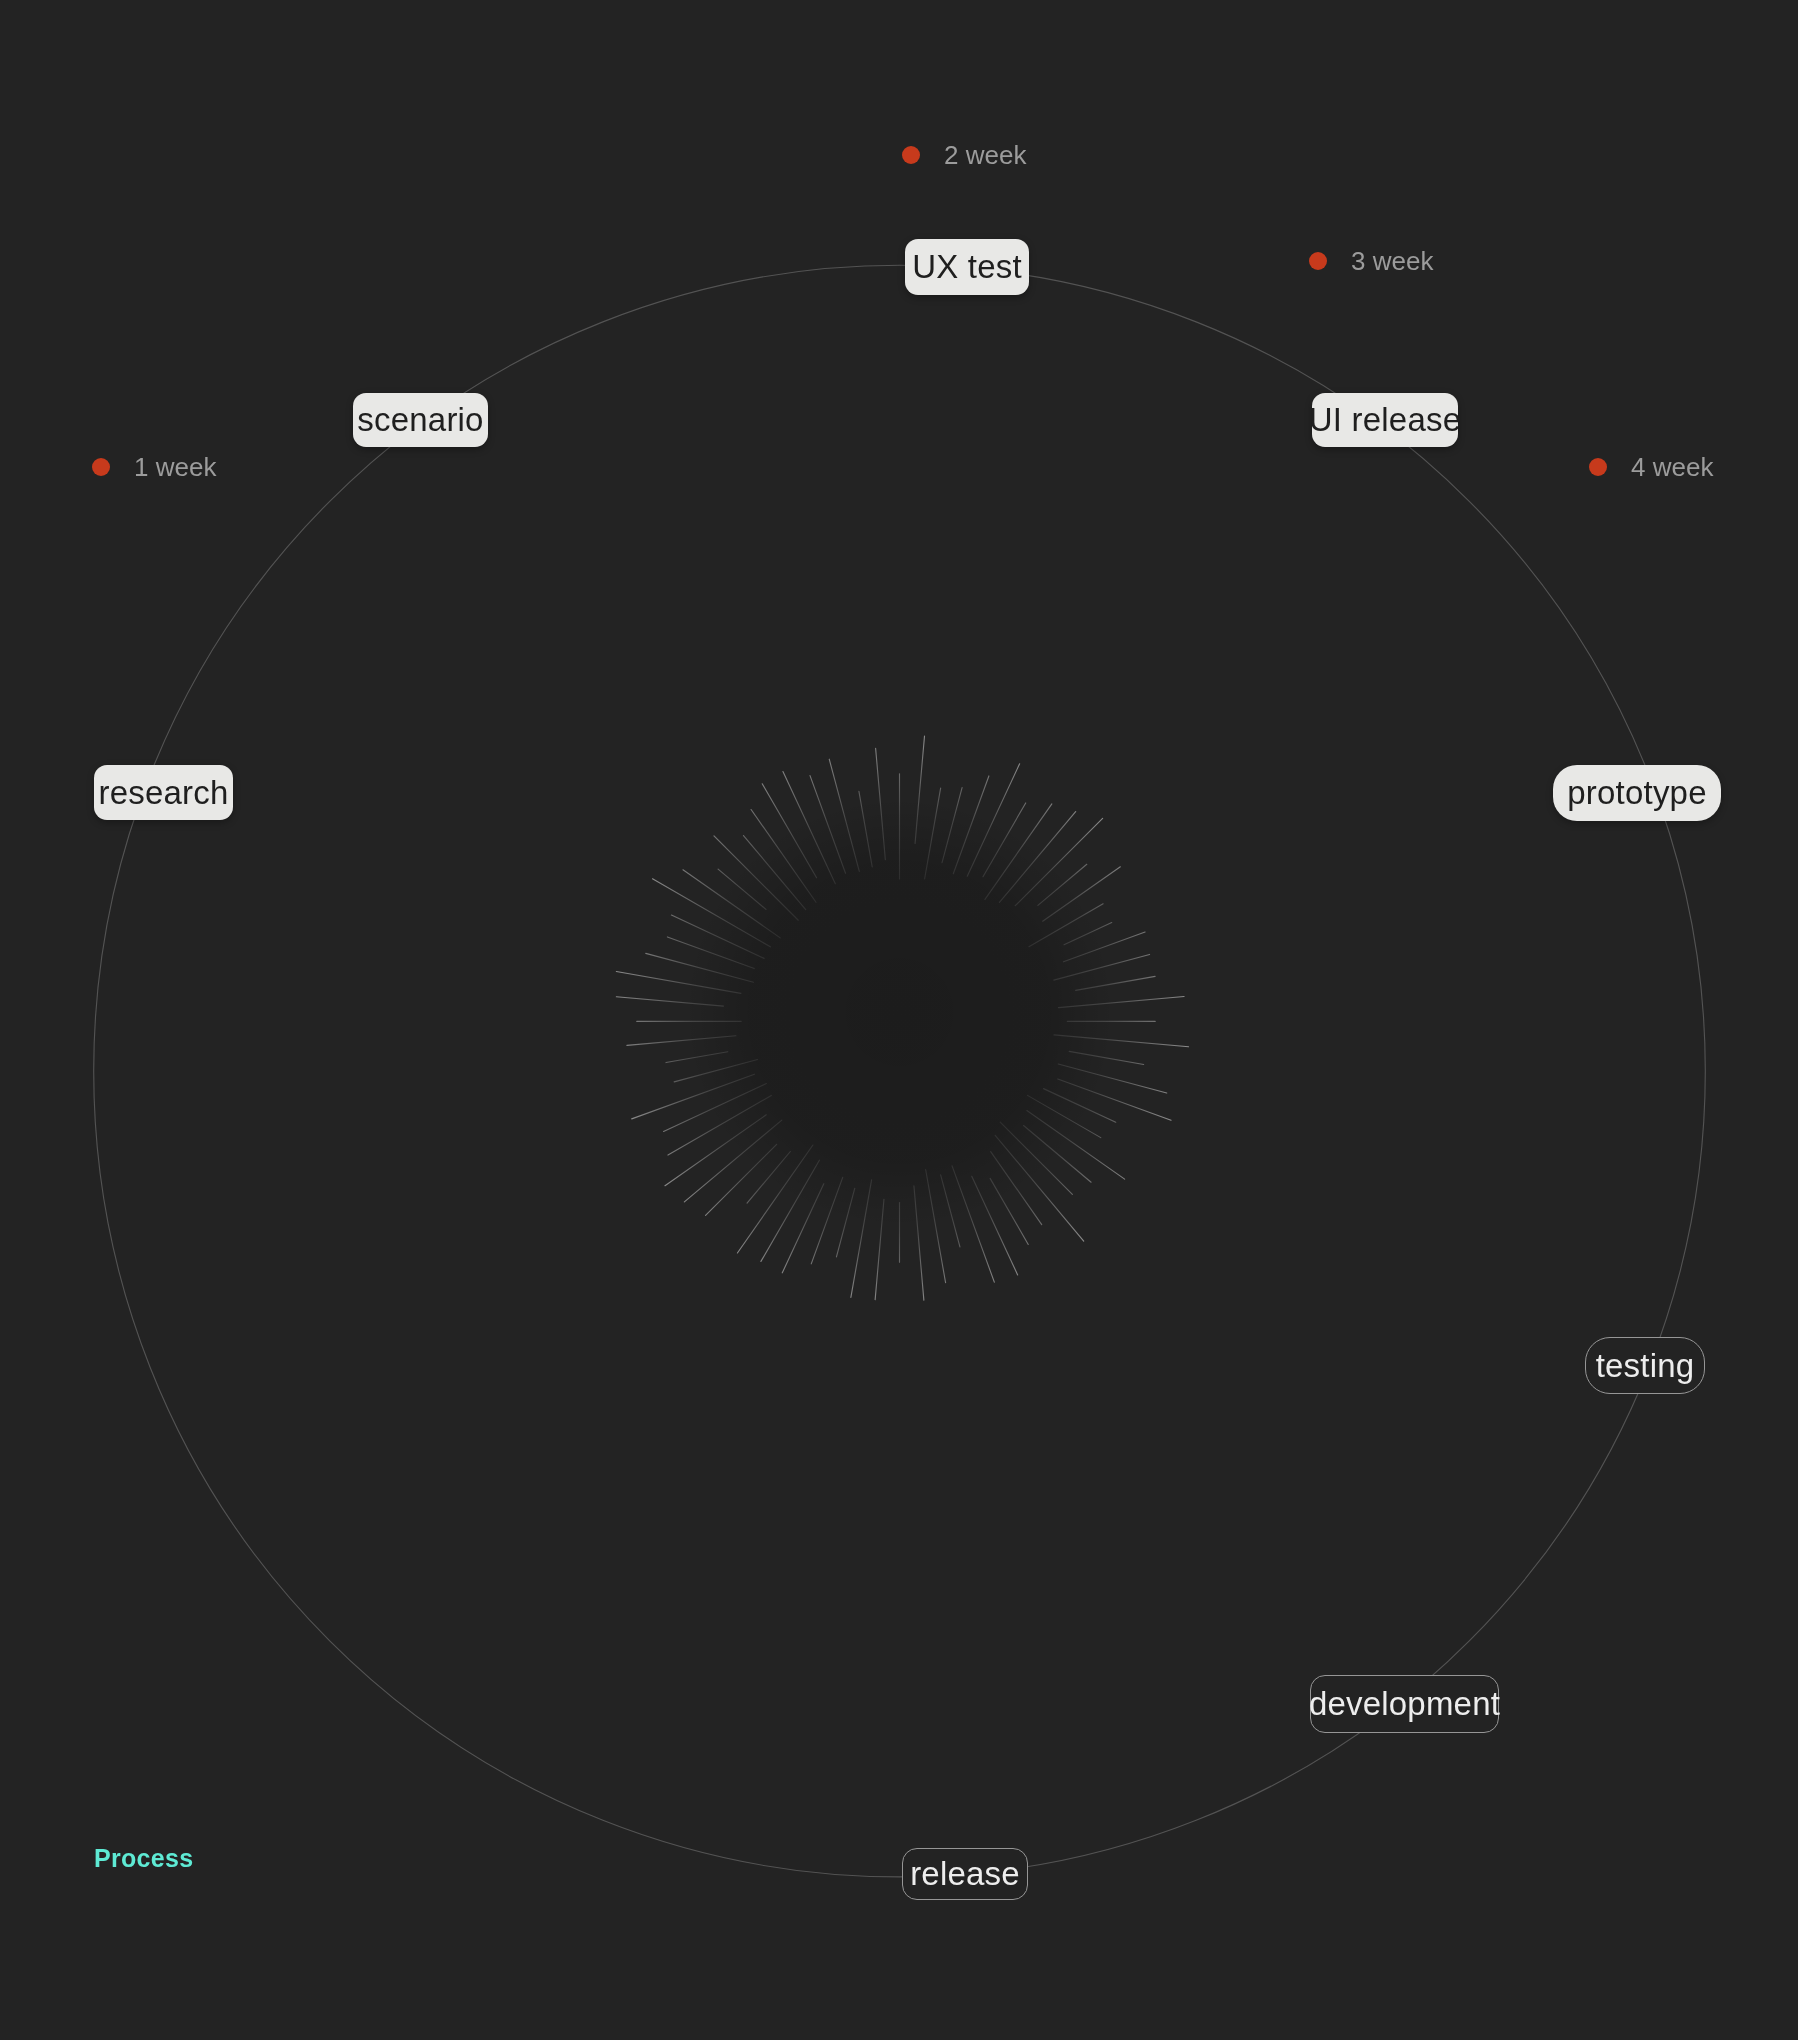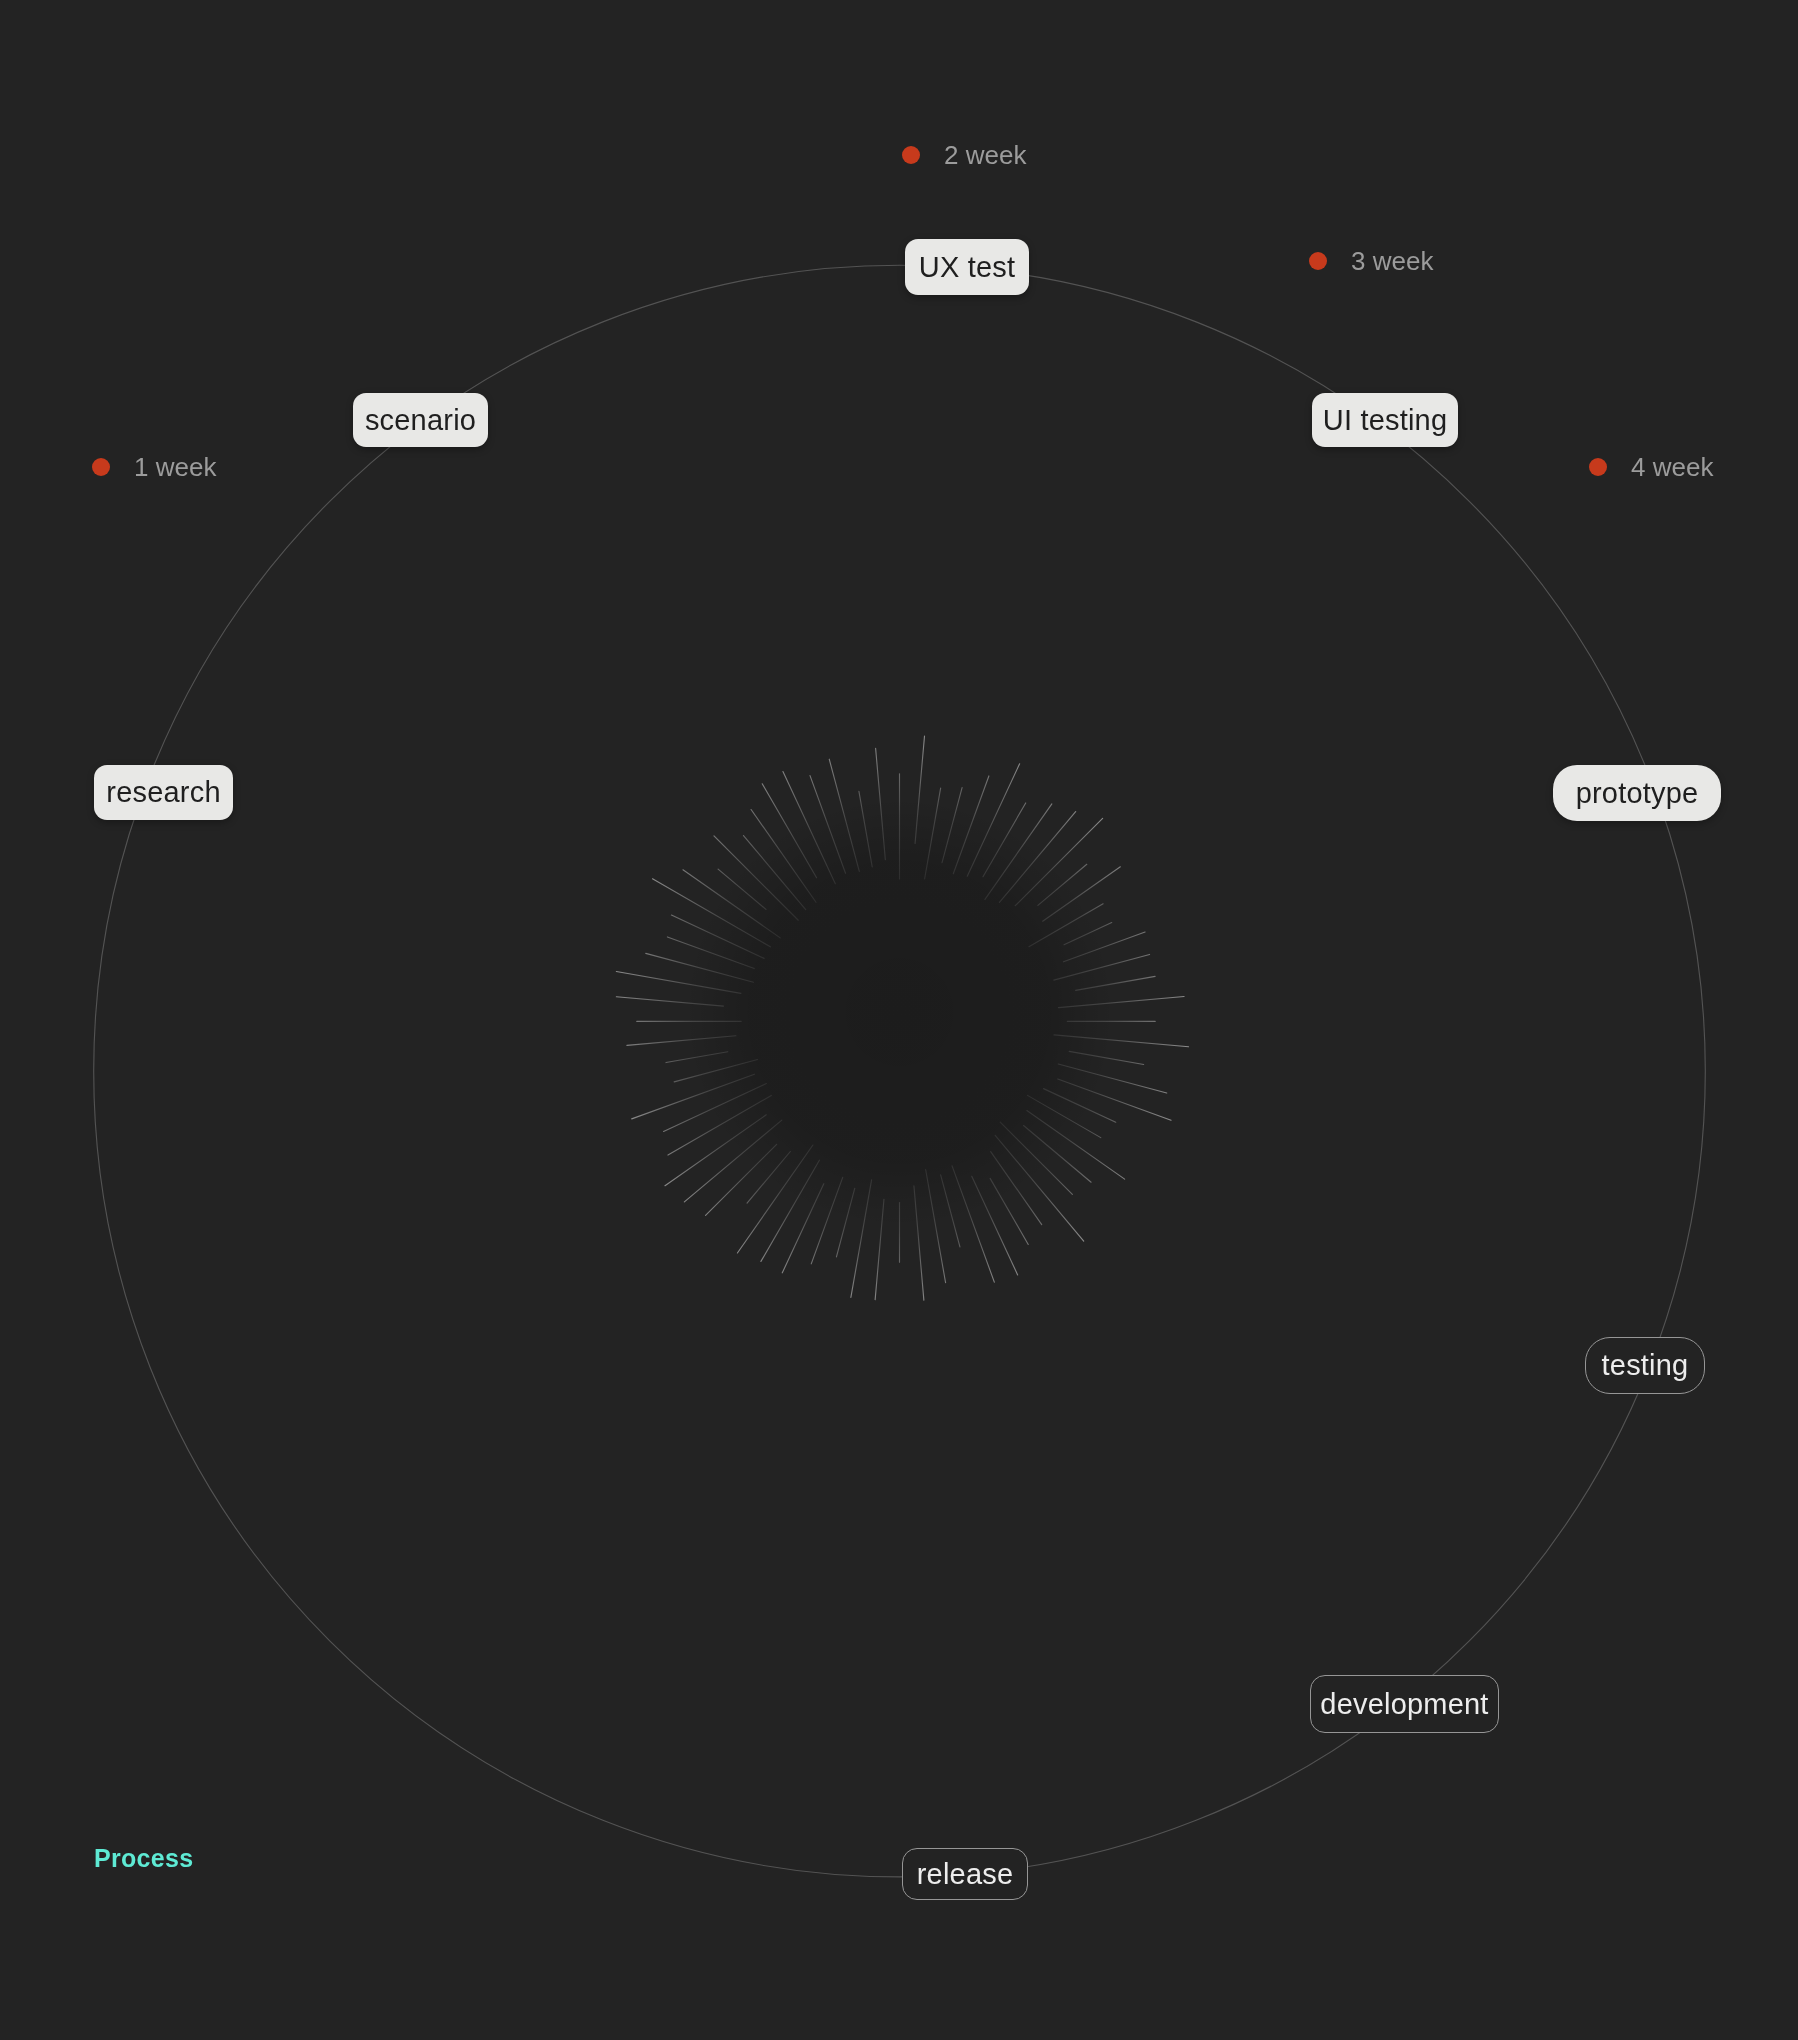--- a/index.html
+++ b/index.html
@@ -22,21 +22,21 @@
     left: 0; top: 0;
     width: 1799px; height: 2041px;
     z-index: 1;
   }
   .stage {
     position: absolute;
     z-index: 3;
     display: flex;
     align-items: center;
     justify-content: center;
-    font-size: 29px;
+    font-size: 33px;
     letter-spacing: 0.2px;
     box-sizing: border-box;
     cursor: default;
     white-space: nowrap;
   }
   .stage.filled {
     background: var(--stage-filled-bg, #E8E8E6);
     color: var(--stage-filled-text, #1F1F1F);
     border-radius: 13px;
     box-shadow: 0 2.8px 7.5px rgba(0,0,0,0.28);
@@ -197,21 +197,21 @@
     <span>3 week</span>
   </div>
   <div class="milestone" id="milestone-4">
     <span class="dot"></span>
     <span>4 week</span>
   </div>
 
   <div class="stage filled" id="stage-research">research</div>
   <div class="stage filled" id="stage-scenario">scenario</div>
   <div class="stage filled" id="stage-ux-test">UX test</div>
-  <div class="stage filled" id="stage-ui-design">UI testing</div>
+  <div class="stage filled" id="stage-ui-design">UI release</div>
   <div class="stage filled" id="stage-prototype">prototype</div>
   <div class="stage outlined" id="stage-testing">testing</div>
   <div class="stage outlined" id="stage-development">development</div>
   <div class="stage outlined" id="stage-release">release</div>
 
   <div class="page-title">Process</div>
 
 </div>
 
 

